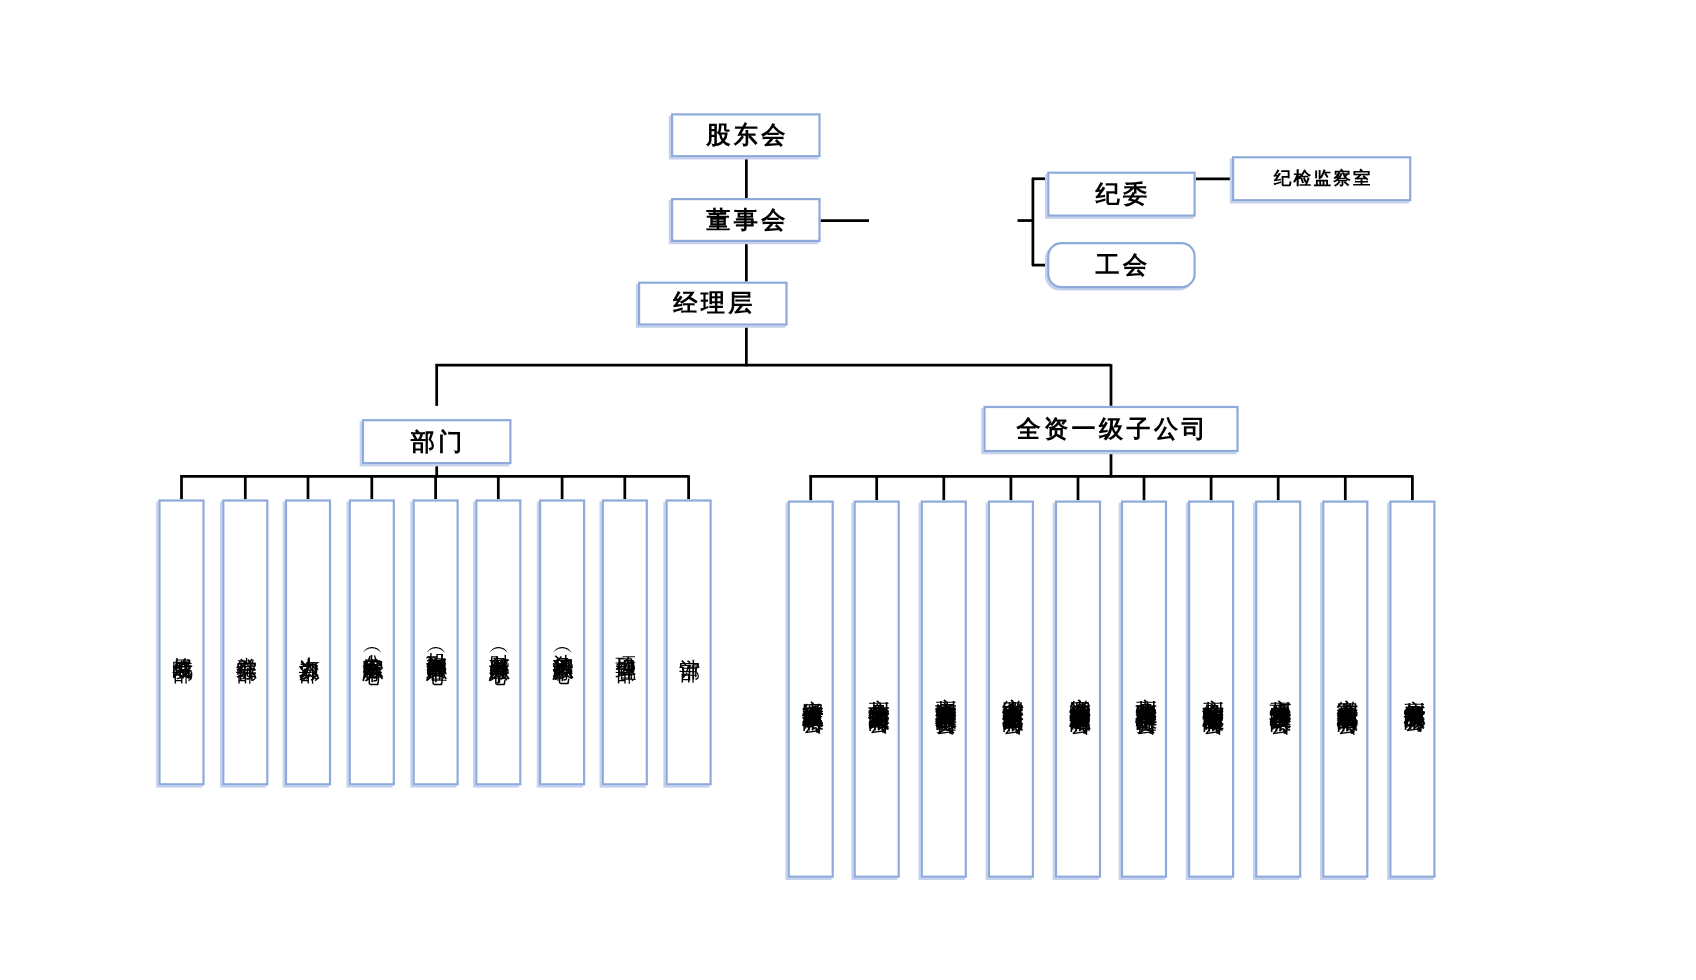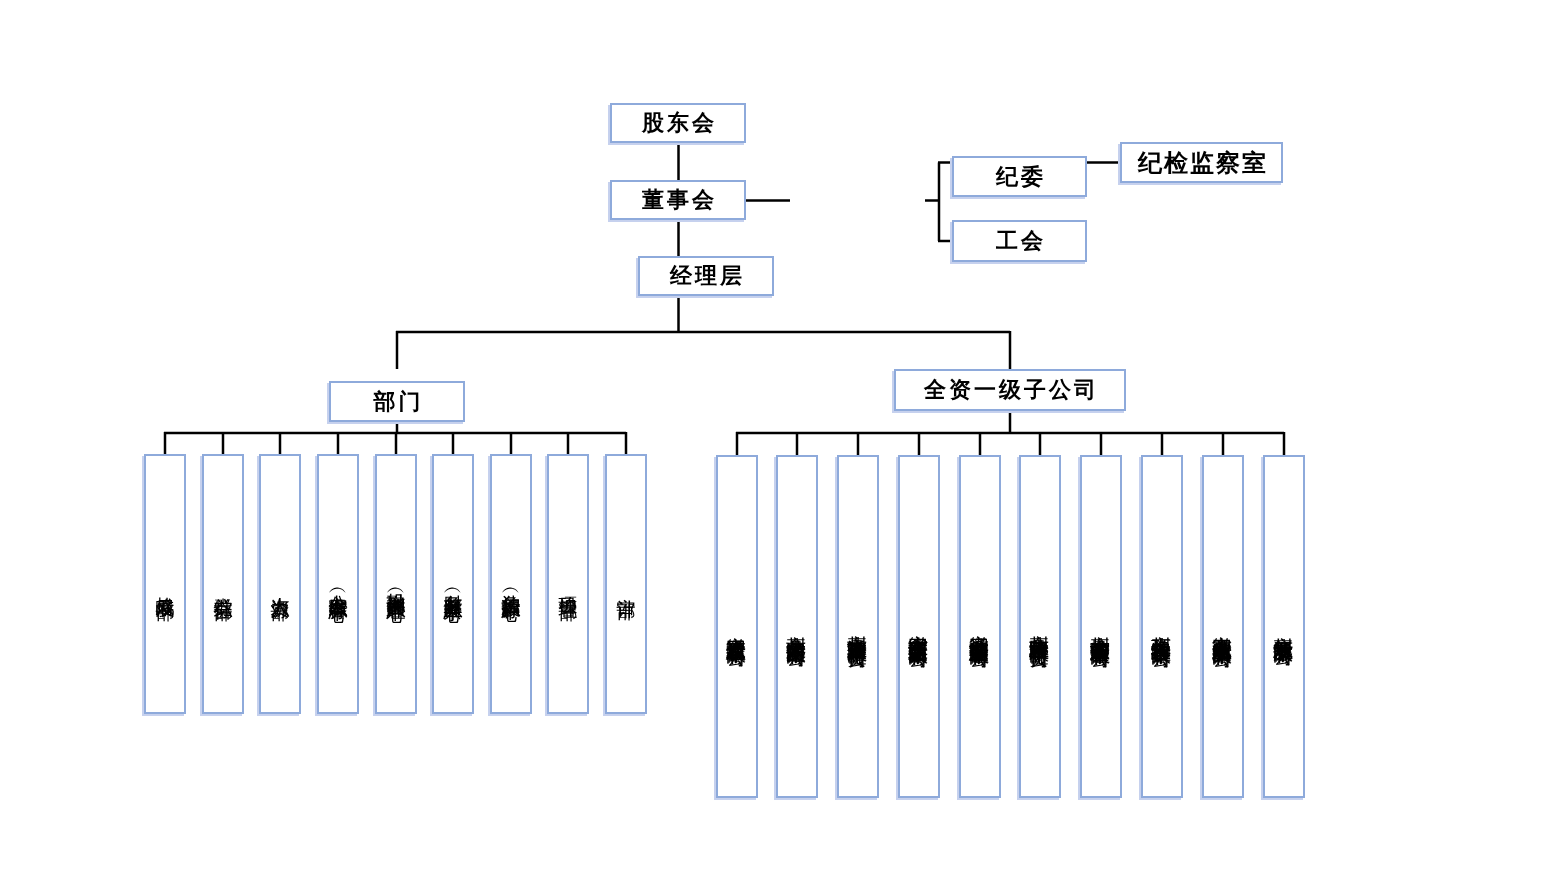--- a/index.html
+++ b/index.html
@@ -1,20 +1,20 @@
 <!DOCTYPE html>
 <html><head>
 <meta charset="utf-8">
 <style>
   html,body{margin:0;padding:0;background:#ffffff;}
   .canvas{
     position:relative;
     width:1542px;height:891px;
     background:#ffffff;
-    font-family:Liberation Sans, sans-serif;
+    font-family:Liberation Mono, monospace;
     color:#000;
     overflow:hidden;
   }
   svg.lines{position:absolute;left:0;top:0;z-index:1;}
   .box{
     position:absolute;
     box-sizing:border-box;
     background:#ffffff;
     border:2px solid #8EAADB;
     box-shadow:-2px 2px 0 #c6d1ee;
@@ -87,28 +87,28 @@
       <line x1="1162" y1="432" x2="1162" y2="455"></line>
       <line x1="1223" y1="432" x2="1223" y2="455"></line>
       <line x1="1284" y1="432" x2="1284" y2="455"></line>
     </g>
   </svg>
 
   <div class="box hbox" style="left:610px;top:103px;width:136px;height:40px;">股东会</div>
 
   <div class="box hbox" style="left:610px;top:180px;width:136px;height:40px;">董事会</div>
 
-  <div class="box hbox" style="left:638px;top:256px;width:136px;height:40px;">经理层</div>
+  <div class="box hbox" style="left:580px;top:256px;width:136px;height:40px;">经理层</div>
 
 
   <div class="box hbox" style="left:952px;top:142px;width:135px;height:41px;margin-top:14px;">纪委</div>
 
-  <div class="box hbox" style="left:1120px;top:142px;width:163px;height:41px;font-size:24px;letter-spacing:2px;text-align:center;">纪检监察室</div>
+  <div class="box hbox" style="left:1120px;top:142px;width:163px;height:41px;font-size:16px;letter-spacing:2px;text-align:center;">纪检监察室</div>
 
-  <div class="box hbox" style="left:952px;top:220px;width:135px;height:42px;">工会</div>
+  <div class="box hbox" style="left:952px;top:220px;width:135px;height:42px;border-radius:13px;">工会</div>
 
   <div class="box hbox" style="left:329px;top:381px;width:136px;height:41px;">部门</div>
 
   <div class="box hbox" style="left:894px;top:369px;width:232px;height:42px;">全资一级子公司</div>
 
   <div class="box vbox dept" style="left:144px;top:454px;width:42px;height:260px;">战略发展部</div>
   <div class="box vbox dept" style="left:202px;top:454px;width:42px;height:260px;">党群综合部</div>
   <div class="box vbox dept" style="left:259px;top:454px;width:42px;height:260px;">人力资源部</div>
   <div class="box vbox dept" style="left:317px;top:454px;width:42px;height:260px;">办公室（综合服务中心）</div>
   <div class="box vbox dept" style="left:375px;top:454px;width:42px;height:260px;">投融资部（资产管理中心）</div>

